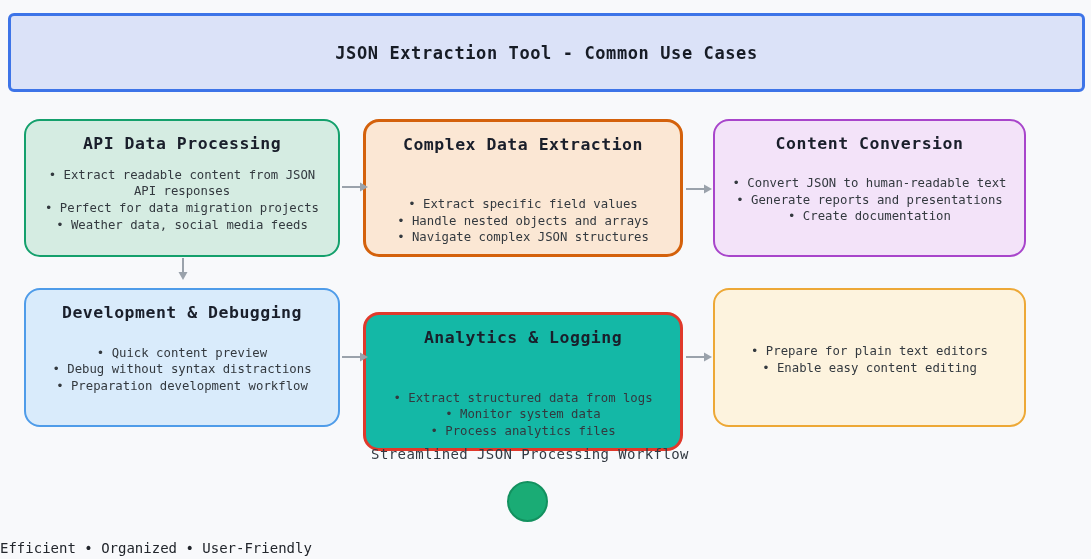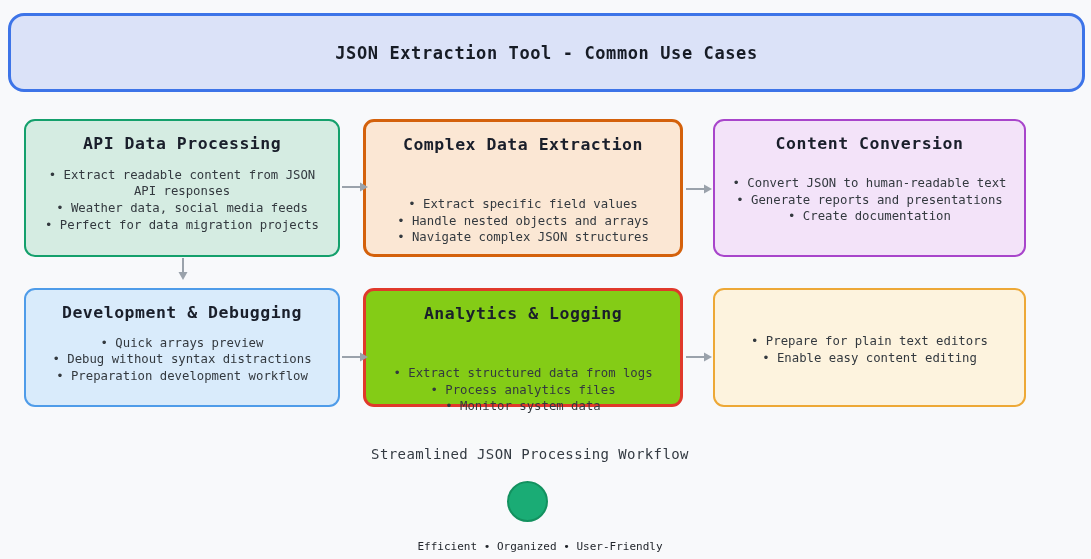--- a/index.html
+++ b/index.html
@@ -10,40 +10,40 @@
     overflow: hidden;
   }
   .canvas { position: relative; width: 1091px; height: 559px; }
 
   
   .banner {
     position: absolute; left: 8px; top: 13px;
     width: 1077px; height: 79px;
     box-sizing: border-box;
     border: 3px solid #3d74e8;
-    border-radius: 16px;
+    border-radius: 6px;
     background: #dbe2f8;
     display: flex; align-items: center; justify-content: center;
   }
   .banner-title {
     font-size: 17px; font-weight: bold; color: #171c26; letter-spacing: 0.6px;
   }
 
   
   .box {
     position: absolute;
     box-sizing: border-box;
     border-style: solid; border-width: 2px;
-    border-radius: 11px;
+    border-radius: 16px;
     display: flex; flex-direction: column; align-items: center;
     padding: 13px 8px 8px 8px;
   }
   .box.thick { border-width: 3px; }
   .r1 { top: 119px; height: 138px; }
-  .r2 { top: 288px; height: 119px; }
+  .r2 { top: 288px; height: 139px; }
   .c1 { left: 24px;  width: 316px; }
   .c2 { left: 363px; width: 320px; gap: 42px; }
   .c3 { left: 713px; width: 313px; }
   .box-title {
     font-size: 16.5px; font-weight: bold; color: #1a1f2b; letter-spacing: 0.5px;
     white-space: nowrap;
   }
   .bullets-wrap {
     flex: 1; display: flex; align-items: center; justify-content: center;
     width: 100%;
@@ -64,40 +64,40 @@
     position: absolute; left: 0; top: 446px; width: 1060px;
     text-align: center; font-size: 14px; color: #333a42; letter-spacing: 0.4px;
   }
   .node-circle {
     position: absolute; left: 507px; top: 481px;
     width: 41px; height: 41px; box-sizing: border-box;
     border-radius: 50%;
     border: 2px solid #13915f;
   }
   .tagline {
-    position: absolute; left: 10px; top: 540px; width: 1060px;
-    text-align: center; font-size: 11px; color: #22262c;
+    position: absolute; left: 0; top: 540px; width: 1060px;
+    text-align: left; font-size: 14px; color: #22262c;
   }
 </style>
 </head>
 <body>
 
 <div class="canvas">
 
   <div class="banner" style="background-color: rgb(219, 226, 248); border-color: rgb(61, 116, 232);">
     <div class="banner-title">JSON Extraction Tool - Common Use Cases</div>
   </div>
 
   <div class="box r1 c1" style="background-color: rgb(213, 236, 226); border-color: rgb(20, 160, 108);">
     <div class="box-title">API Data Processing</div>
     <div class="bullets-wrap">
       <div class="bullets">
         <div class="bullet">Extract readable content from JSON API responses</div>
+        <div class="bullet">Perfect for data migration projects</div>
         <div class="bullet">Weather data, social media feeds</div>
-        <div class="bullet">Perfect for data migration projects</div>
       </div>
     </div>
   </div>
 
   <div class="box thick r1 c2" style="background-color: rgb(251, 231, 212); border-color: rgb(212, 97, 11);">
     <div class="box-title">Complex Data Extraction</div>
     <div class="bullets-wrap">
       <div class="bullets">
         <div class="bullet">Extract specific field values</div>
         <div class="bullet">Handle nested objects and arrays</div>
@@ -114,34 +114,34 @@
         <div class="bullet">Generate reports and presentations</div>
         <div class="bullet">Create documentation</div>
       </div>
     </div>
   </div>
 
   <div class="box r2 c1" style="background-color: rgb(217, 235, 251); border-color: rgb(79, 156, 233);">
     <div class="box-title">Development &amp; Debugging</div>
     <div class="bullets-wrap">
       <div class="bullets">
-        <div class="bullet">Quick arrays preview</div>
+        <div class="bullet">Quick content preview</div>
         <div class="bullet">Debug without syntax distractions</div>
         <div class="bullet">Preparation development workflow</div>
       </div>
     </div>
   </div>
 
-  <div class="box thick r2 c2" style="background-color: #84cc16; border-color: rgb(224, 57, 43);">
+  <div class="box thick r2 c2" style="background-color: #14b8a6; border-color: rgb(224, 57, 43); margin-top: 24px;">
     <div class="box-title">Analytics &amp; Logging</div>
     <div class="bullets-wrap">
       <div class="bullets">
         <div class="bullet">Extract structured data from logs</div>
+        <div class="bullet">Monitor system data</div>
         <div class="bullet">Process analytics files</div>
-        <div class="bullet">Monitor system data</div>
       </div>
     </div>
   </div>
 
   <div class="box r2 c3" style="background-color: rgb(253, 243, 222); border-color: rgb(237, 168, 54);">
     <div class="bullets-wrap">
       <div class="bullets">
         <div class="bullet">Prepare for plain text editors</div>
         <div class="bullet">Enable easy content editing</div>
       </div>

